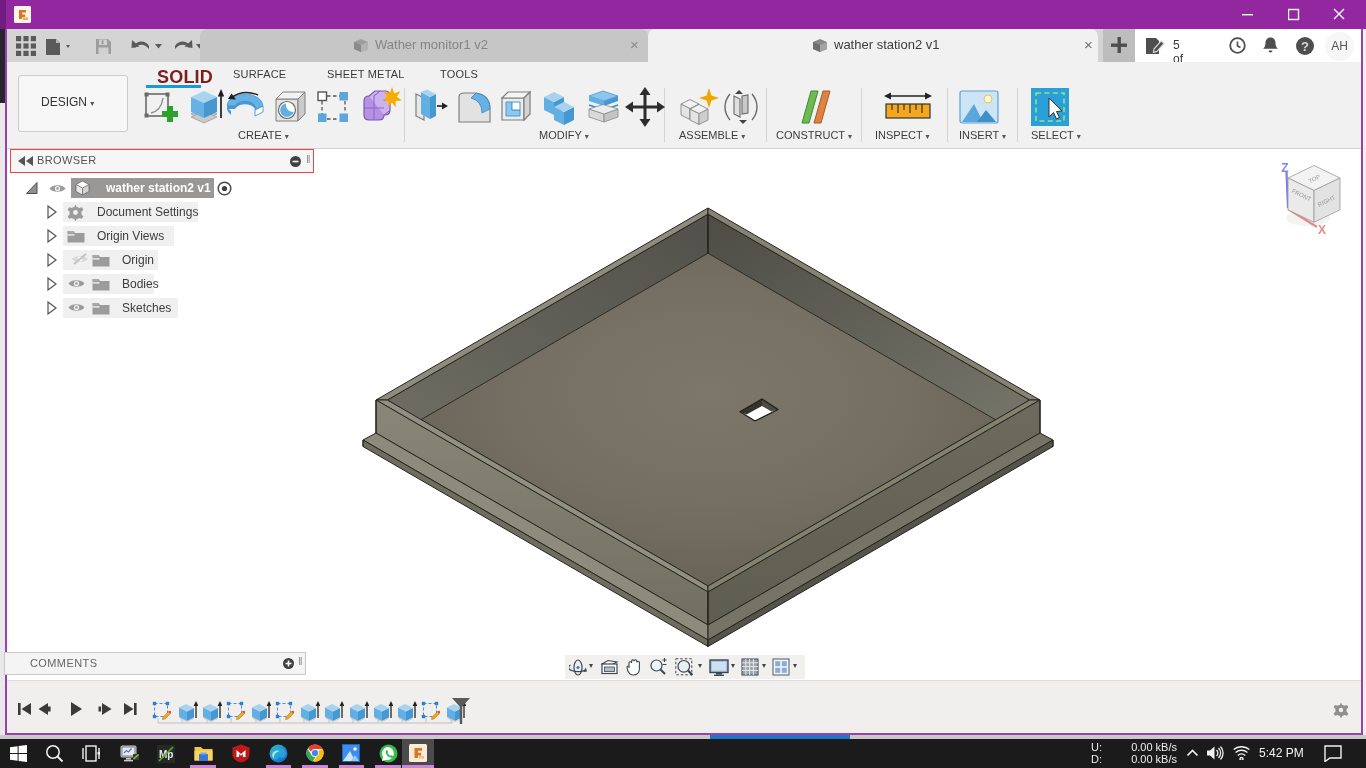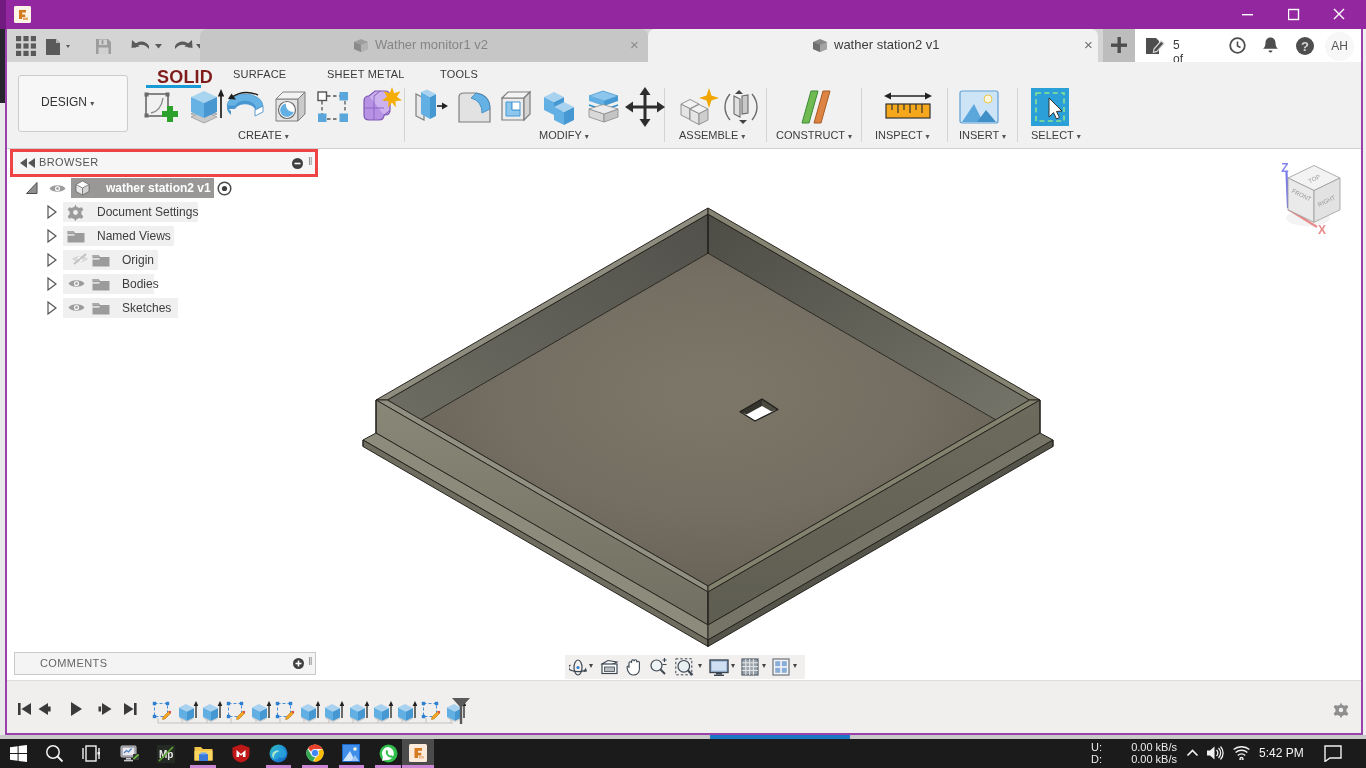--- a/index.html
+++ b/index.html
@@ -380,21 +380,21 @@
   <text x="1322" y="234" font-size="12" font-weight="bold" fill="#e88a8a" text-anchor="middle" font-family="Liberation Sans">X</text>
   <polygon points="1288,178 1314,165.5 1340,178 1314,190.5" fill="#f4f3f3" stroke="#9a9a9a" stroke-width="0.8"></polygon>
   <polygon points="1288,178 1314,190.5 1314,222.3 1288,209.8" fill="#ebeaea" stroke="#9a9a9a" stroke-width="0.8"></polygon>
   <polygon points="1314,190.5 1340,178 1340,209.8 1314,222.3" fill="#e3e2e2" stroke="#9a9a9a" stroke-width="0.8"></polygon>
   <text x="1314" y="181" font-size="6" fill="#9a9a9a" text-anchor="middle" font-family="Liberation Sans" transform="rotate(-26 1314 178)">TOP</text>
   <text x="1301" y="197" font-size="6" fill="#9a9a9a" text-anchor="middle" font-family="Liberation Sans" transform="rotate(26 1301 196)">FRONT</text>
   <text x="1327" y="203" font-size="6" fill="#9a9a9a" text-anchor="middle" font-family="Liberation Sans" transform="rotate(-26 1327 202)">RIGHT</text>
  </g>
 </svg>
 
-<div class="abs" id="browser" style="left:10px;top:149px;width:302px;height:22px;background:#f6f6f6;border:3px solid #ef4444;">
+<div class="abs" id="browser" style="left:10px;top:149px;width:302px;height:22px;background:#f6f6f6;border:1px solid #ef4444;">
  <svg class="icon" style="left:7px;top:6px;" width="16" height="10" viewBox="0 0 16 10">
       <path d="M7 0 L0 5 L7 10 Z" fill="#555"></path>
       <path d="M15 0 L8 5 L15 10 Z" fill="#555"></path>
     </svg>
  <div class="abs" style="left:26px;top:4px;font-size:11px;color:#555;letter-spacing:.4px;">BROWSER</div>
  <svg class="icon" style="left:279px;top:6px;" width="11" height="11" viewBox="0 0 11 11">
       <circle cx="5.5" cy="5.5" r="5.5" fill="#3f3f3f"></circle>
       <rect x="2.5" y="4.7" width="6" height="1.6" fill="#fff"></rect>
     </svg>
  <div class="abs" style="left:295px;top:3px;color:#888;font-size:11px;">‖</div>
@@ -433,21 +433,21 @@
 
  <div class="rowbg" style="left:63px;top:226px;width:111px;"></div>
  <svg class="icon" style="left:47px;top:229px;" width="10" height="14" viewBox="0 0 10 14">
       <polygon points="1,1 9,7 1,13" fill="#fdfdfd" stroke="#555" stroke-width="1.2"></polygon>
     </svg>
  <svg class="icon" style="left:67px;top:229px;" width="18" height="14" viewBox="0 0 18 14">
       <path d="M0.5 2 h6 l1.5 2 h9.5 v9.5 h-17 Z" fill="#9b9b9b"></path>
       <path d="M0.5 2 h6 l1.5 2 h-7.5 Z" fill="#aaa"></path>
       <rect x="0.5" y="5.2" width="7" height="1.4" fill="#f0f0f0"></rect>
     </svg>
- <div class="brow" style="left:97px;top:229px;">Named Views</div>
+ <div class="brow" style="left:97px;top:229px;">Origin Views</div>
 
  <div class="rowbg" style="left:63px;top:250px;width:95px;"></div>
  <svg class="icon" style="left:71px;top:253px;" width="18" height="13" viewBox="0 0 18 13">
       <path d="M1 6 C4 2 14 2 17 6 C14 10 4 10 1 6 Z" fill="#d9d9d9"></path>
       <circle cx="9" cy="6" r="2.4" fill="#fff"></circle>
       <line x1="3" y1="11" x2="15" y2="1" stroke="#c2c2c2" stroke-width="2"></line>
     </svg>
  <svg class="icon" style="left:92px;top:253px;" width="18" height="14" viewBox="0 0 18 14">
       <path d="M0.5 2 h6 l1.5 2 h9.5 v9.5 h-17 Z" fill="#9b9b9b"></path>
       <path d="M0.5 2 h6 l1.5 2 h-7.5 Z" fill="#aaa"></path>
@@ -484,21 +484,21 @@
       <path d="M0.5 2 h6 l1.5 2 h9.5 v9.5 h-17 Z" fill="#9b9b9b"></path>
       <path d="M0.5 2 h6 l1.5 2 h-7.5 Z" fill="#aaa"></path>
       <rect x="0.5" y="5.2" width="7" height="1.4" fill="#f0f0f0"></rect>
     </svg>
  <svg class="icon" style="left:47px;top:301px;" width="10" height="14" viewBox="0 0 10 14">
       <polygon points="1,1 9,7 1,13" fill="#fdfdfd" stroke="#555" stroke-width="1.2"></polygon>
     </svg>
  <div class="brow" style="left:122px;top:301px;">Sketches</div>
 </div>
 
-<div class="abs" id="comments" style="left:14px;top:652px;width:300px;height:21px;background:#f4f4f4;border:1px solid #c9c9c9;">
+<div class="abs" id="comments" style="left:4px;top:652px;width:300px;height:21px;background:#f4f4f4;border:1px solid #c9c9c9;">
  <div class="abs" style="left:25px;top:4px;font-size:11px;color:#666;letter-spacing:.4px;">COMMENTS</div>
  <svg class="icon" style="left:278px;top:5px;" width="11" height="11" viewBox="0 0 11 11">
       <circle cx="5.5" cy="5.5" r="5.5" fill="#3f3f3f"></circle>
       <rect x="2.5" y="4.7" width="6" height="1.6" fill="#fff"></rect>
       <rect x="4.7" y="2.5" width="1.6" height="6" fill="#fff"></rect>
     </svg>
  <div class="abs" style="left:293px;top:2px;color:#888;font-size:11px;">‖</div>
 </div>
 
 <div class="abs" id="navbar" style="left:565px;top:655px;width:240px;height:24px;background:#f1f0ef;">

